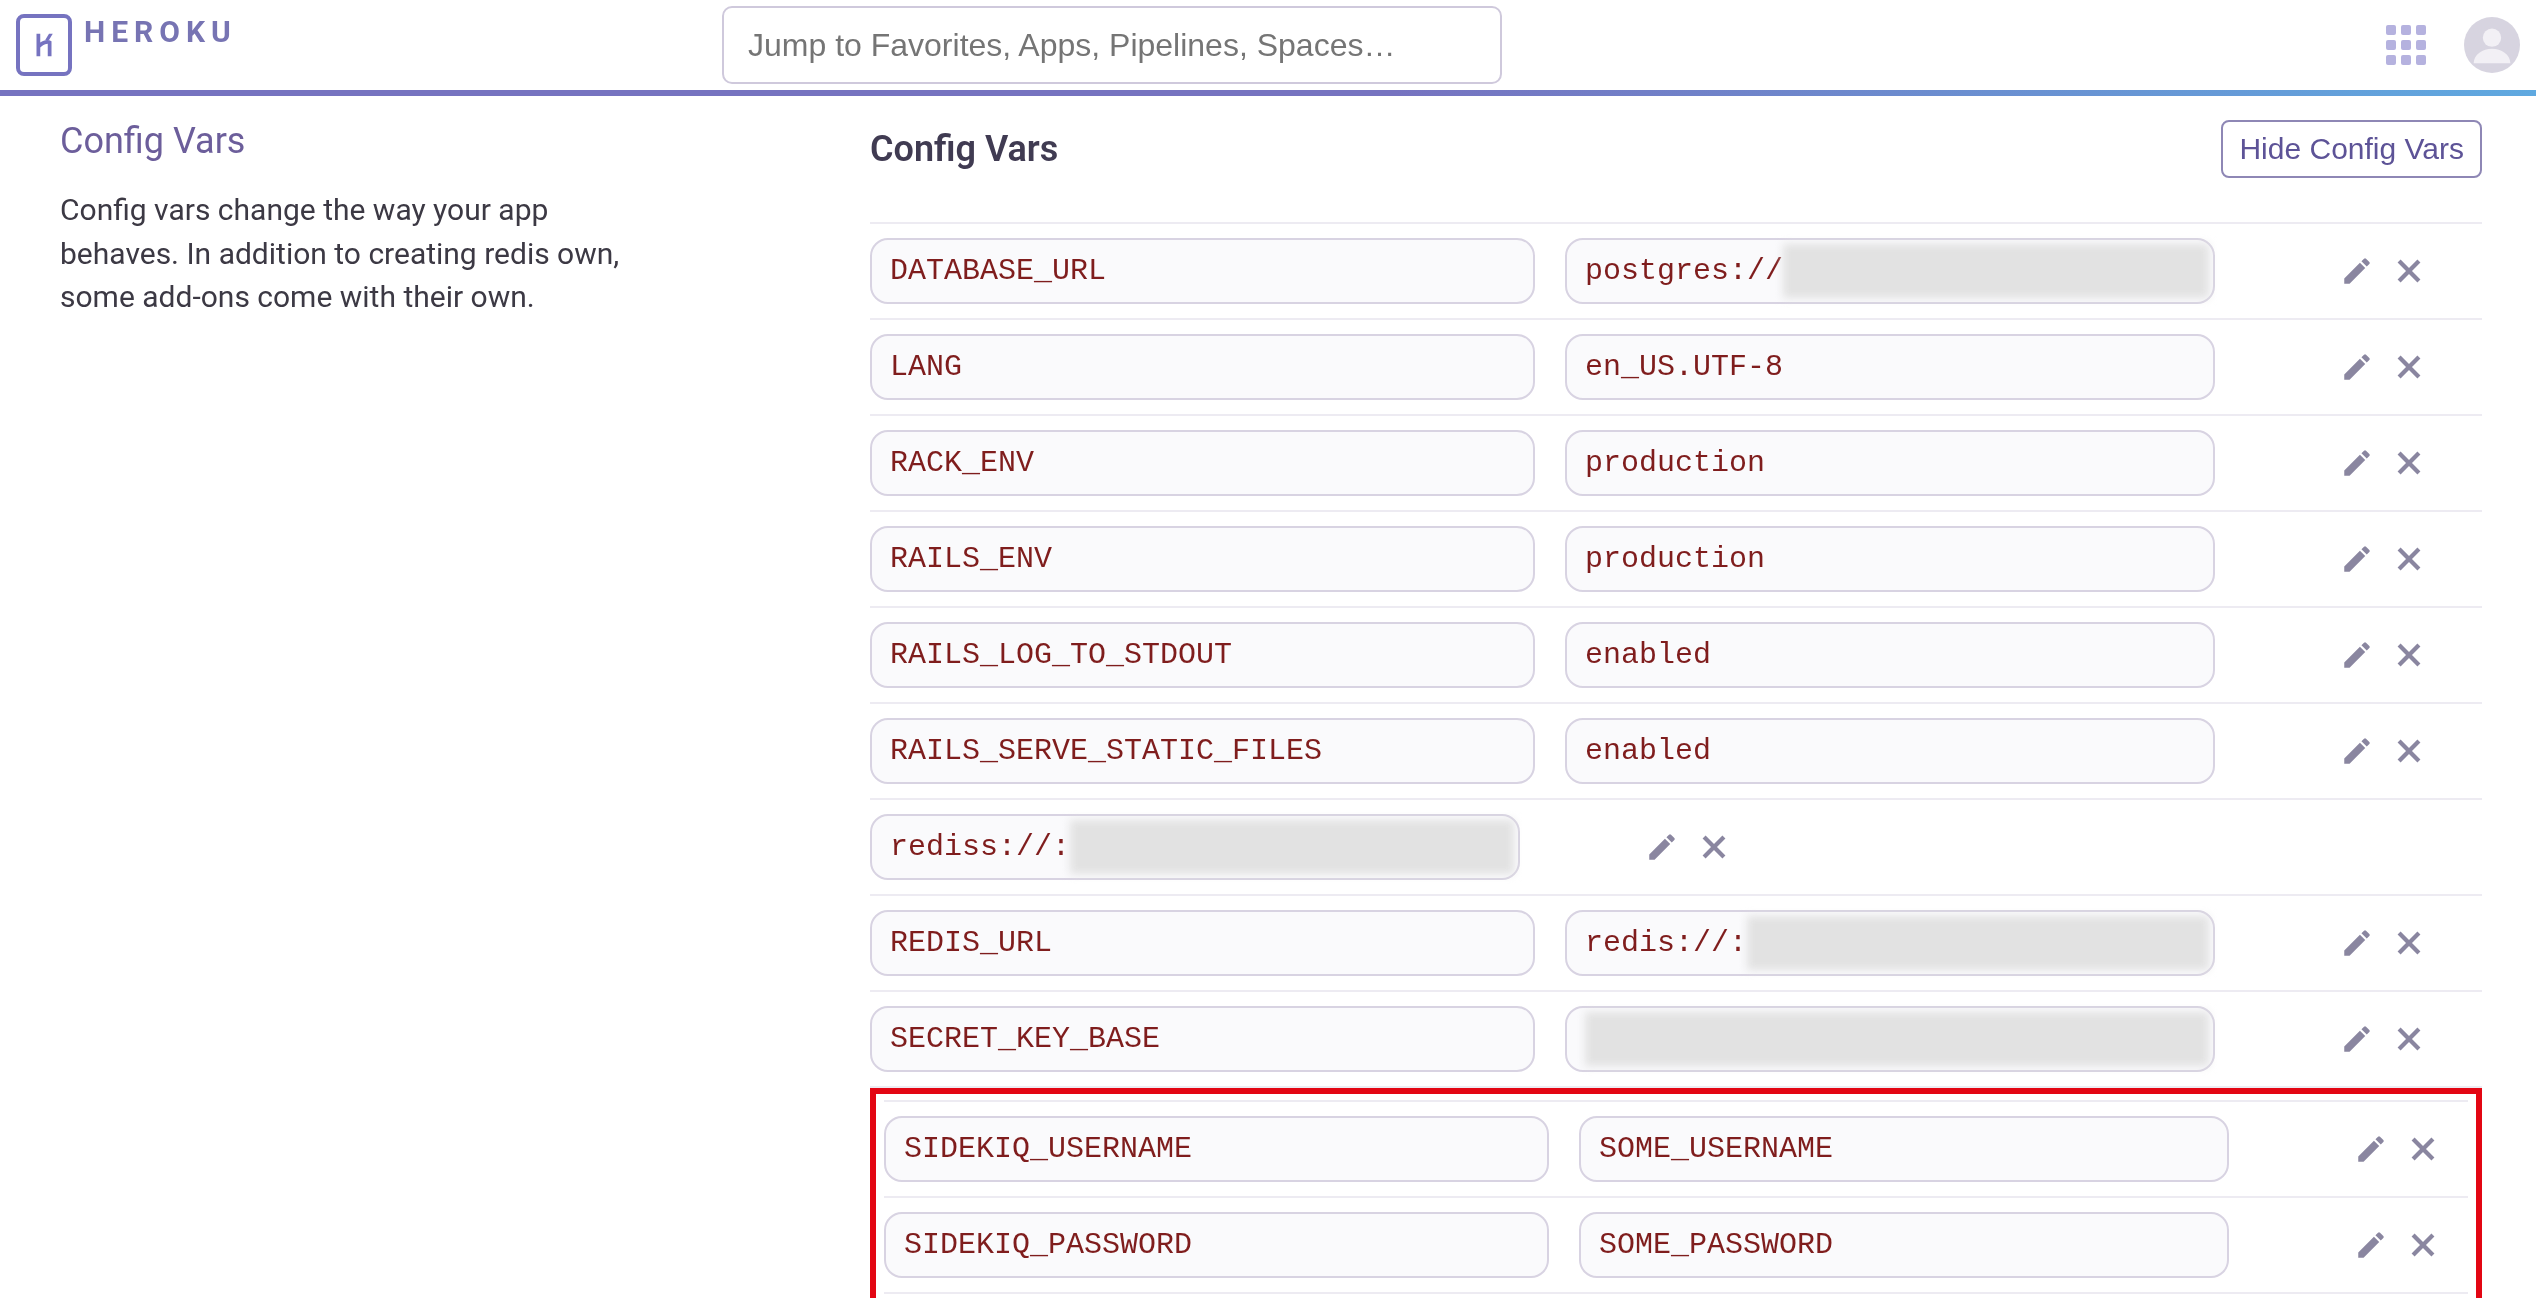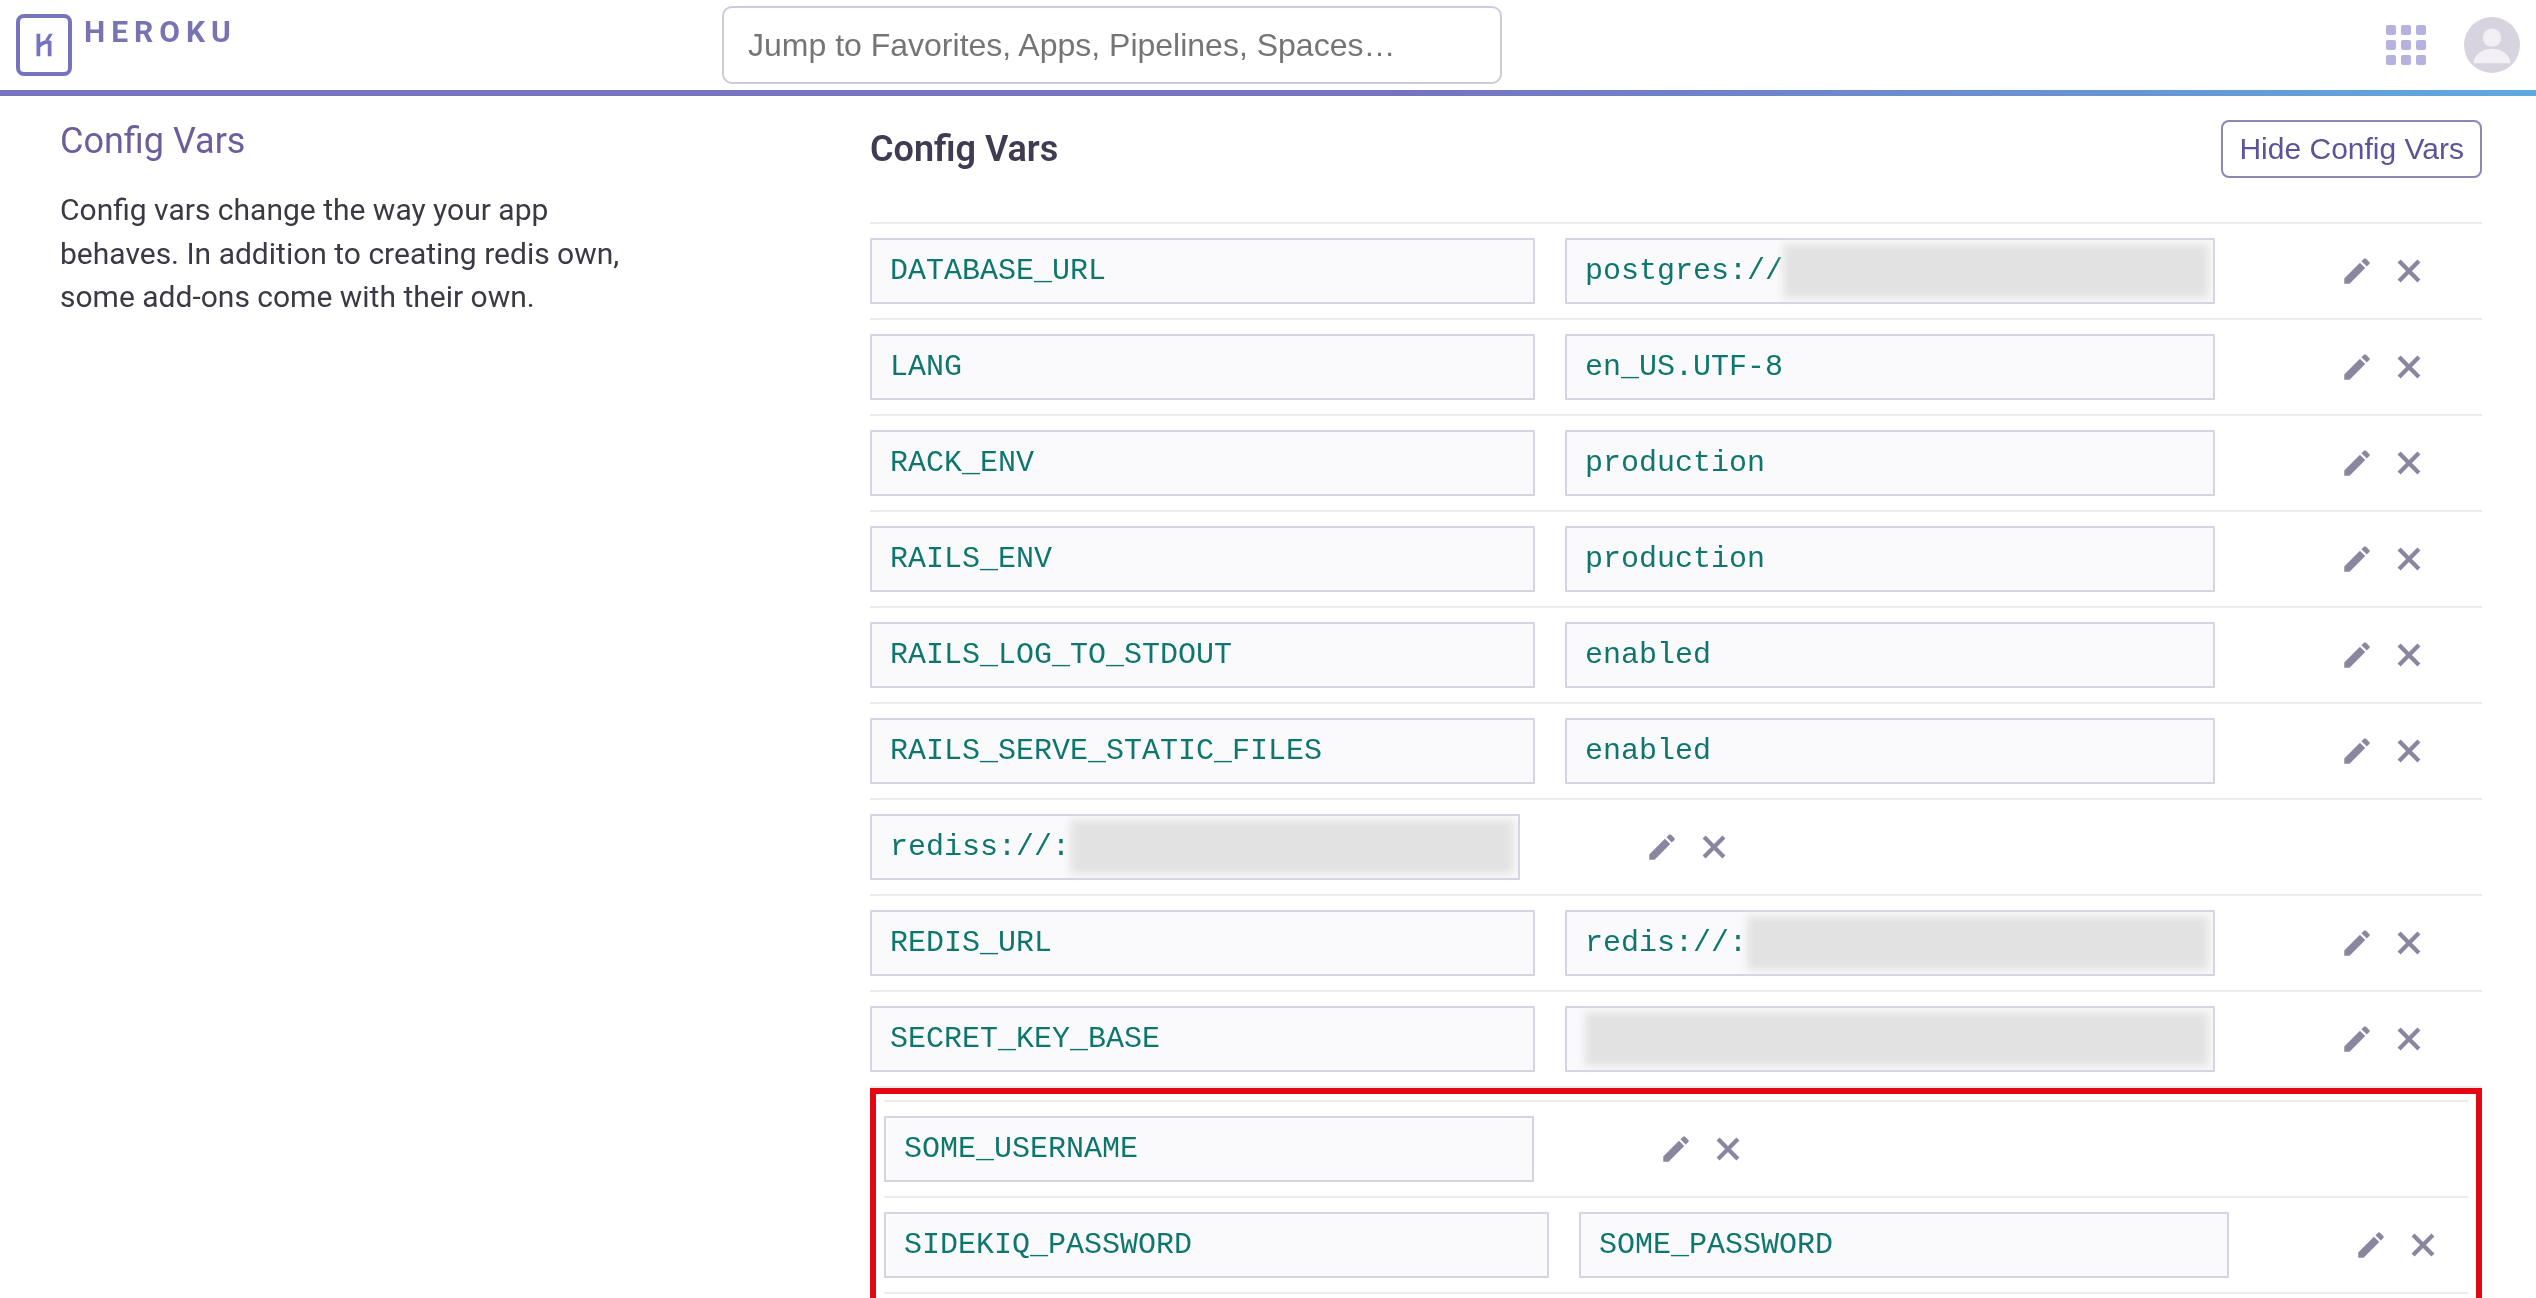--- a/index.html
+++ b/index.html
@@ -45,23 +45,23 @@
     font-size: 30px; padding: 10px 16px; border-radius: 8px; cursor:pointer;
   }
   
   .vars-list { display:flex; flex-direction:column; gap: 0; }
   .var-row {
     display:flex; align-items:center; gap: 30px;
     border-bottom: 2px solid #edebf2; padding: 14px 0;
   }
   .var-row:first-child { border-top: 2px solid #edebf2; }
   .var-key, .var-val {
-    height: 66px; border: 2px solid #d8d3e2; border-radius: 1px;
+    height: 66px; border: 2px solid #d8d3e2; border-radius: 18px;
     background: #fafafc; font-family: "SFMono-Regular", Consolas, "Liberation Mono", Menlo, monospace;
-    font-size: 30px; color:#0f766e; padding: 8px 18px; outline:none;
+    font-size: 30px; color:#7f1d1d; padding: 8px 18px; outline:none;
     overflow:hidden; text-overflow:ellipsis; white-space:nowrap;
   }
   .var-key { width: 665px; }
   .var-val-wrap { position:relative; width: 650px; }
   .var-val { width: 100%; }
   .val-blur {
     position:absolute; top:6px; bottom:6px; right:6px;
     background: #e2e2e2;
     filter: blur(4px);
     pointer-events:none;
@@ -263,20 +263,21 @@
             </button>
             <button class="icon-btn">
               <svg viewBox="0 0 24 24" stroke="currentColor" stroke-width="3" fill="none">
                 <path d="M5 5 L19 19 M19 5 L5 19"></path>
               </svg>
             </button>
           </div>
         </div>
         <div class="highlight-box">
           <div class="var-row">
+            <input class="var-key" readonly="" value="SIDEKIQ_USERNAME" style="">
             <div class="var-val-wrap"><input class="var-val" readonly="" value="SOME_USERNAME" style=""></div>
             <div class="row-actions">
               <button class="icon-btn">
                 <svg viewBox="0 0 24 24" fill="currentColor">
                   <path d="M3 17.25V21h3.75L17.81 9.94l-3.75-3.75L3 17.25zM20.71 7.04a1 1 0 0 0 0-1.41l-2.34-2.34a1 1 0 0 0-1.41 0l-1.83 1.83 3.75 3.75 1.83-1.83z"></path>
                 </svg>
               </button>
               <button class="icon-btn">
                 <svg viewBox="0 0 24 24" stroke="currentColor" stroke-width="3" fill="none">
                   <path d="M5 5 L19 19 M19 5 L5 19"></path>

